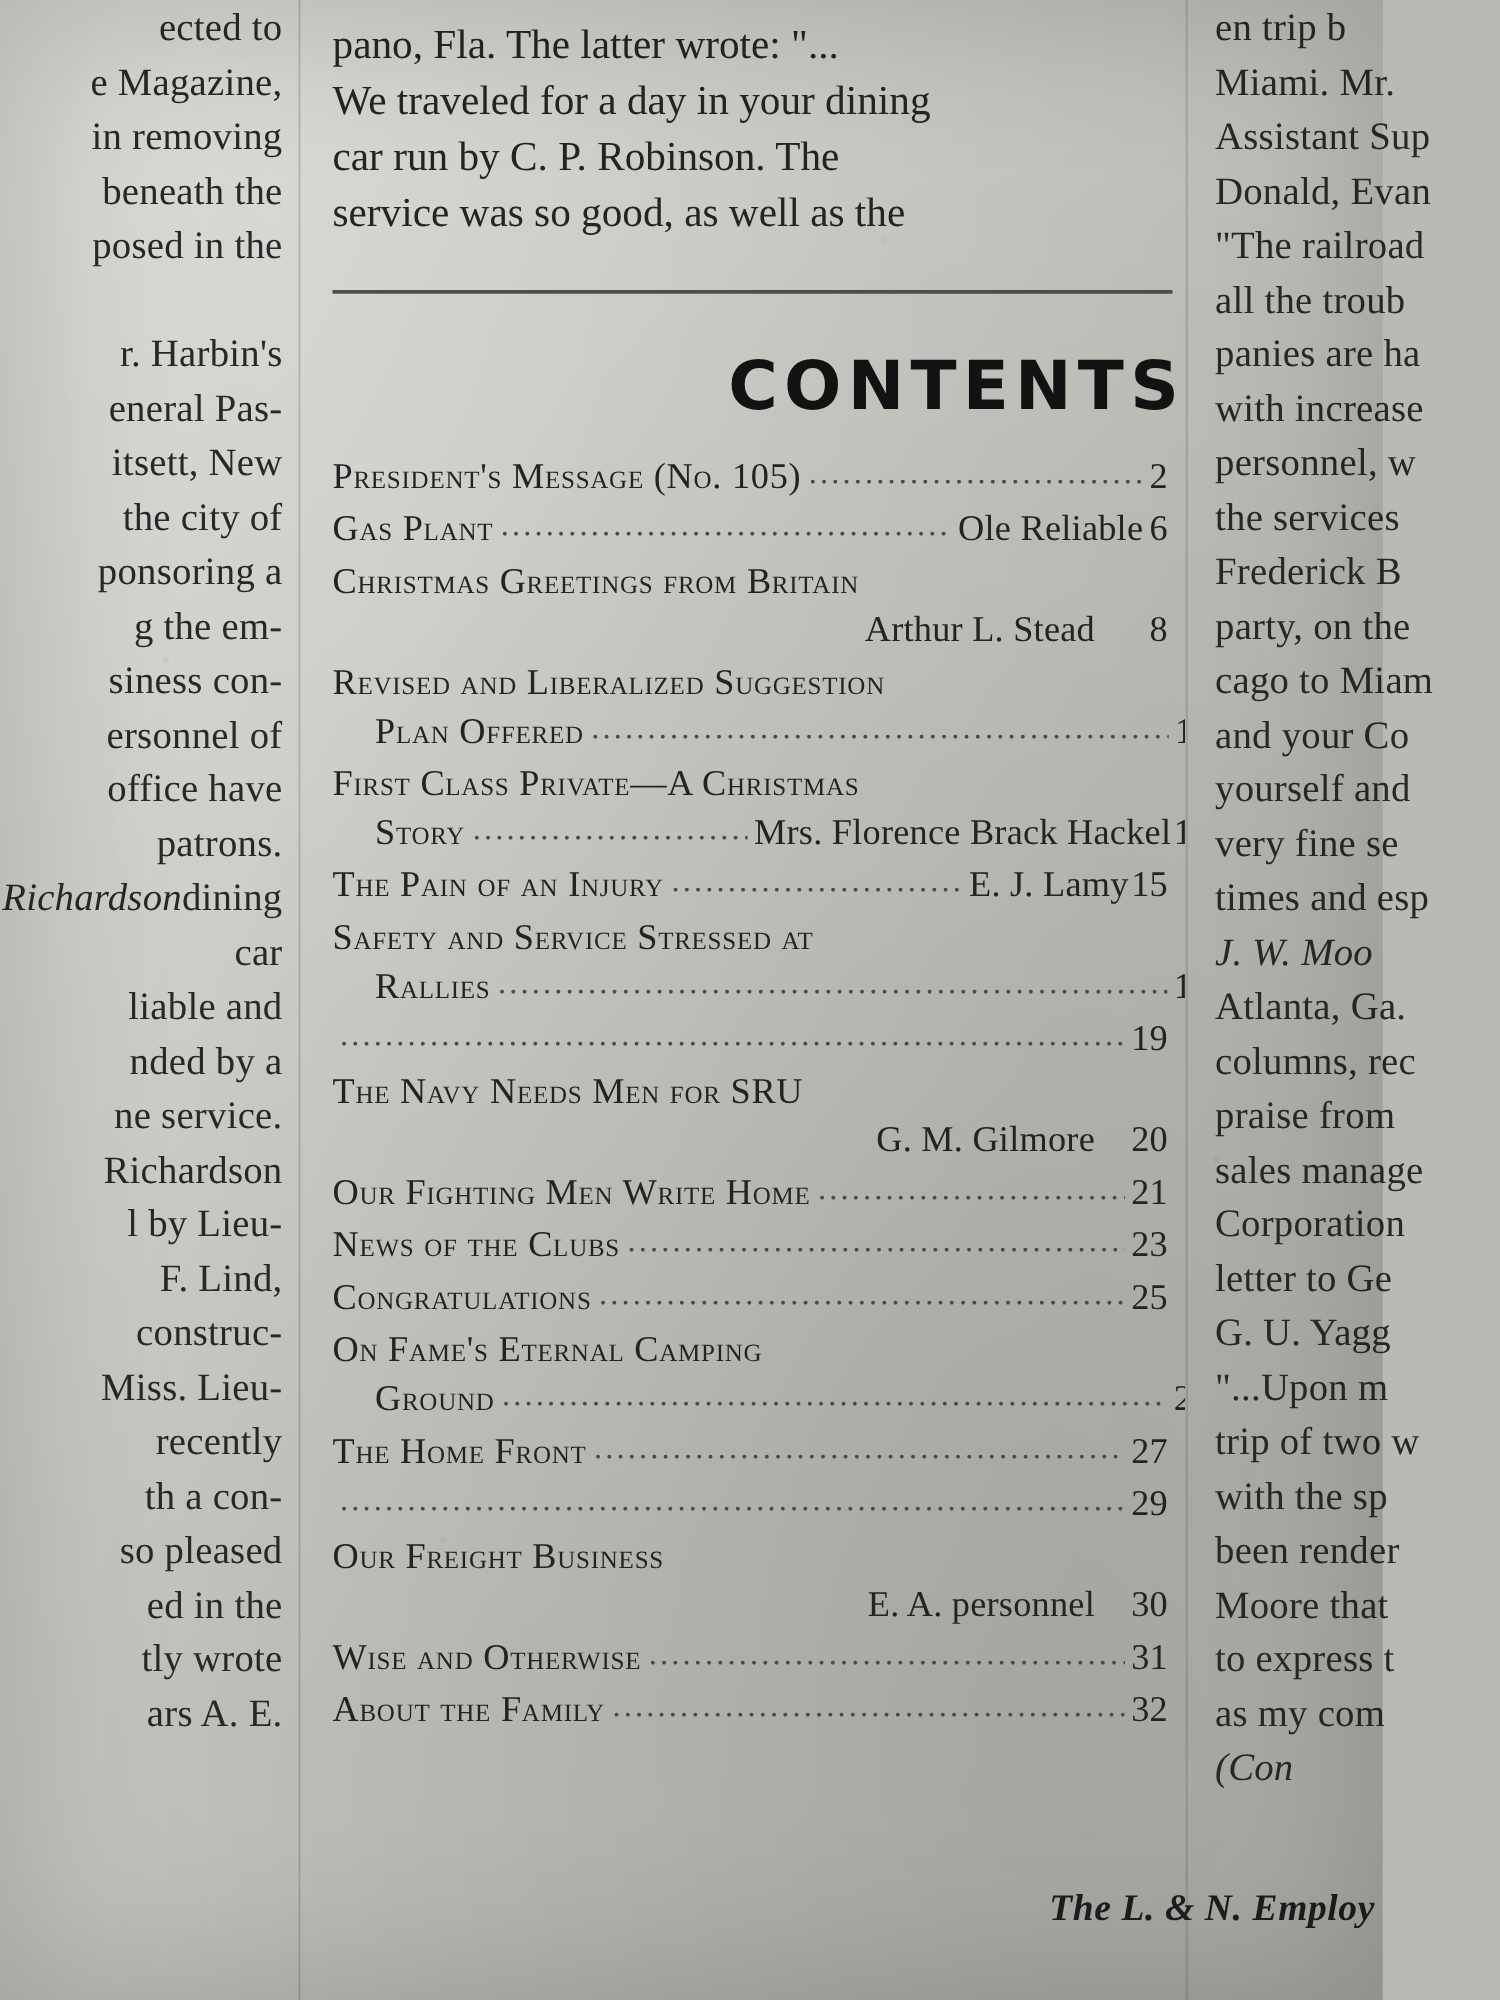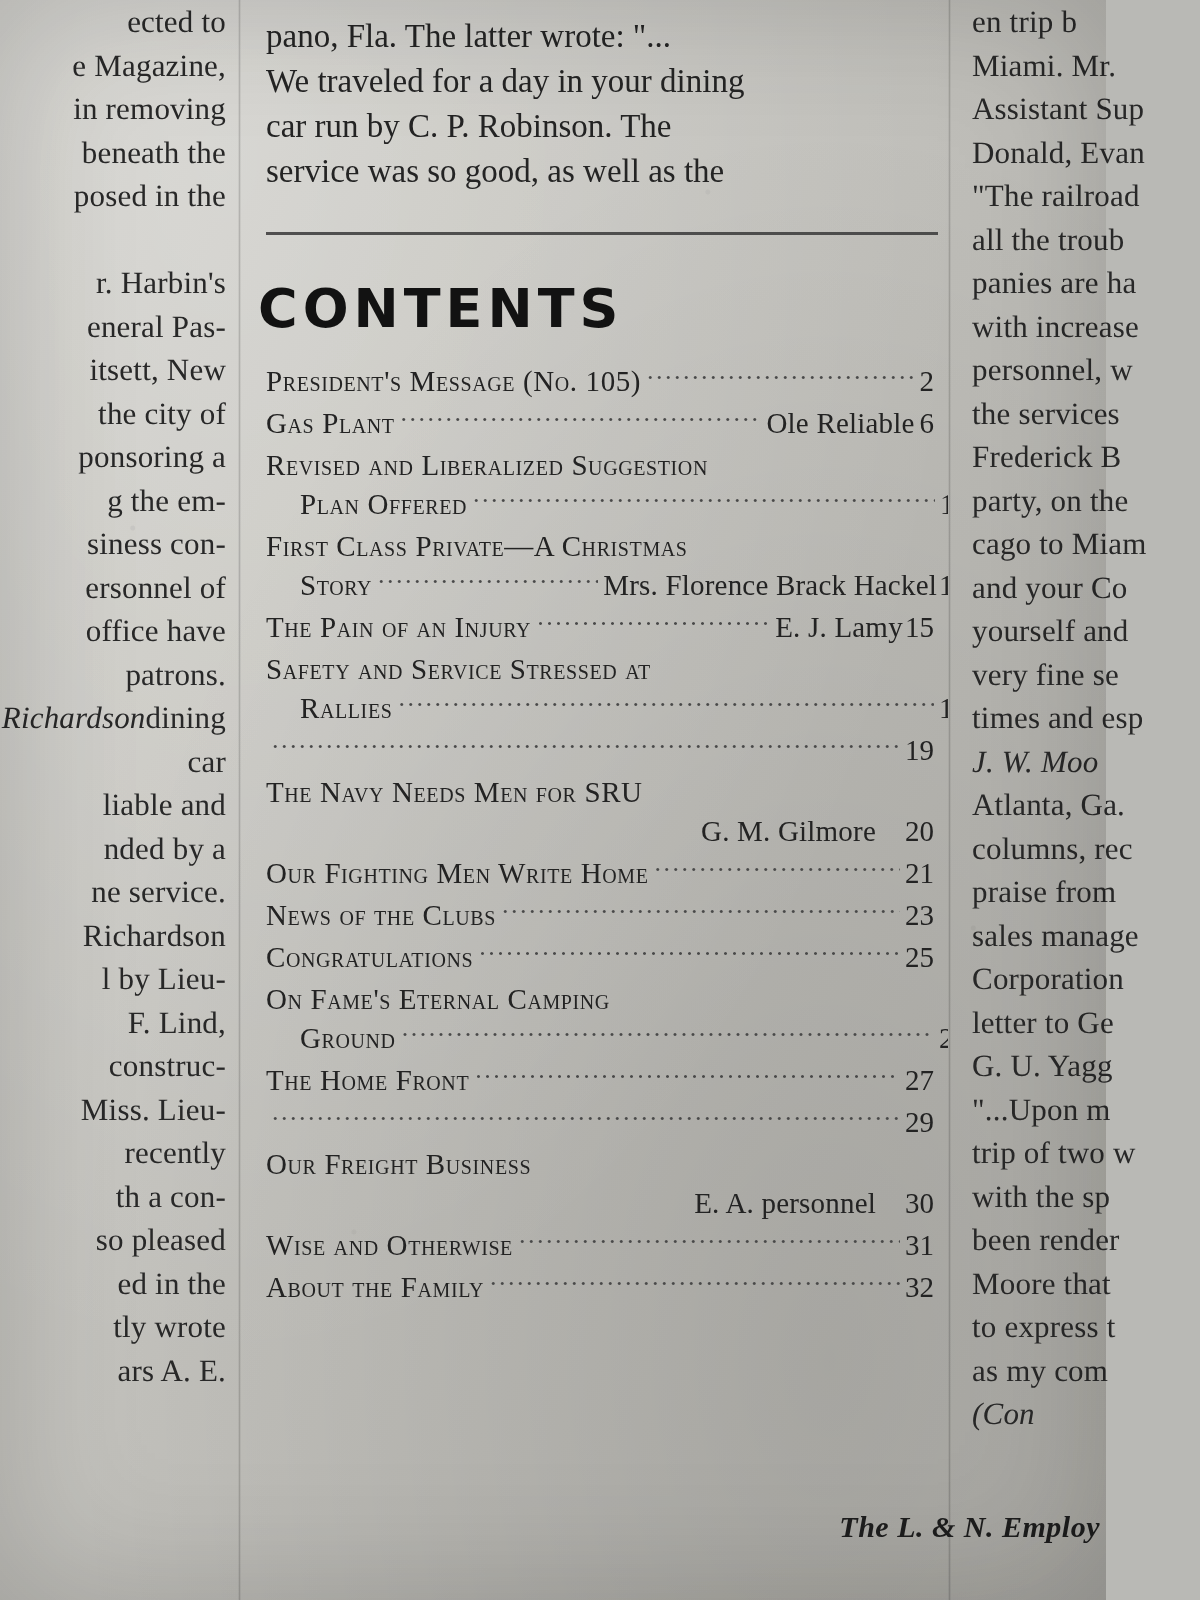--- a/index.html
+++ b/index.html
@@ -78,42 +78,42 @@
     padding-top: 14px;
     margin-left: 8px;
   }
   .rule {
     margin: 38px 10px 0 8px;
     height: 3px;
     background: #3a3a3a;
     opacity: 0.85;
   }
   .contents-title {
-    text-align: left;
+    text-align: right;
     font-family: "DejaVu Sans", sans-serif;
     font-weight: 700;
     font-size: 54px;
     letter-spacing: 5px;
     margin: 42px 0 22px 0;
     color: #141414;
   }
 
   
   .toc {
     margin: 0 14px 0 8px;
   }
   .toc-entry {
     position: relative;
     font-family: "Liberation Serif", serif;
     color: #252525;
     margin-bottom: 3px;
   }
   .toc-line {
     display: flex;
-    align-items: flex-start;
+    align-items: center;
     width: 100%;
     font-size: 29px;
     line-height: 39px;
   }
   .toc-line.second {
     padding-left: 34px;
   }
   .toc-line.authoronly {
     justify-content: flex-end;
   }
@@ -246,20 +246,31 @@
             <span class="pageno">2</span>
           </div>
         </div>
         <div class="toc-entry">
           <div class="toc-line">
             <span class="sc title-txt">Gas Plant</span>
             <span class="dots">........................................................................................................................</span>
             <span class="author">Ole Reliable</span>
             <span style="width: 10px;"></span>
             <span class="pageno">6</span>
+          </div>
+        </div>
+        <div class="toc-entry">
+          <div class="toc-line">
+            <span class="sc title-txt">Christmas Greetings from Britain</span>
+            <span class="nodots"></span>
+          </div>
+          <div class="toc-line authoronly">
+            <span class="author">Arthur L. Stead</span>
+            <span style="width: 10px;"></span>
+            <span class="pageno">8</span>
           </div>
         </div>
         <div class="toc-entry">
           <div class="toc-line">
             <span class="sc title-txt">Revised and Liberalized Suggestion</span>
             <span class="nodots"></span>
           </div>
           <div class="toc-line second">
             <span class="sc title-txt">Plan Offered</span>
             <span class="dots">........................................................................................................................</span>

